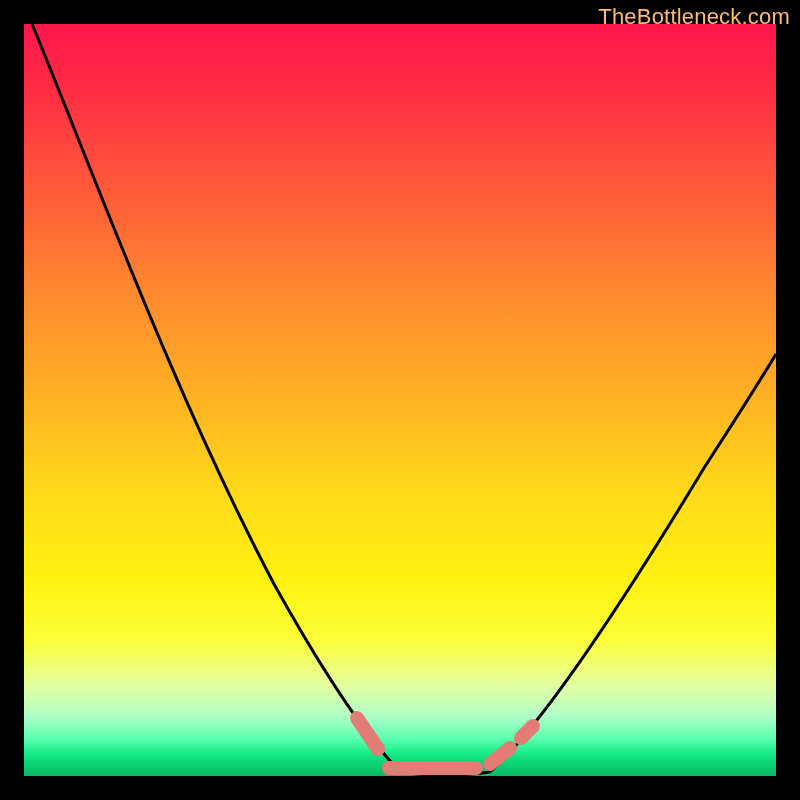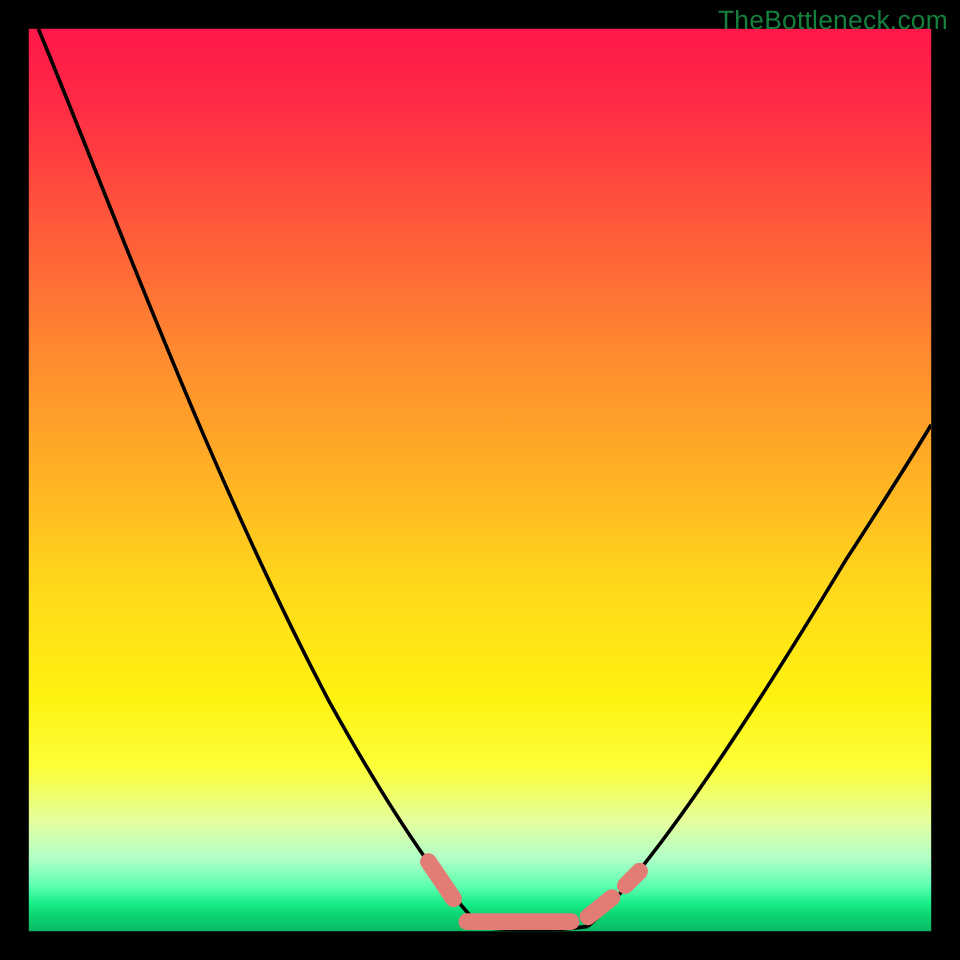--- a/index.html
+++ b/index.html
@@ -31,21 +31,21 @@
       #5dffb0 95%,
       #16ec88 97%,
       #0dd876 98%,
       #08b964 100%
     );
   }
   .watermark {
     position: absolute;
     top: 4px;
     right: 10px;
-    color: #15803d;
+    color: #fdba74;
     font-size: 22px;
     font-weight: 500;
     letter-spacing: 0.2px;
     user-select: none;
   }
   svg.curves {
     position: absolute;
     left: 0;
     top: 0;
     width: 752px;

